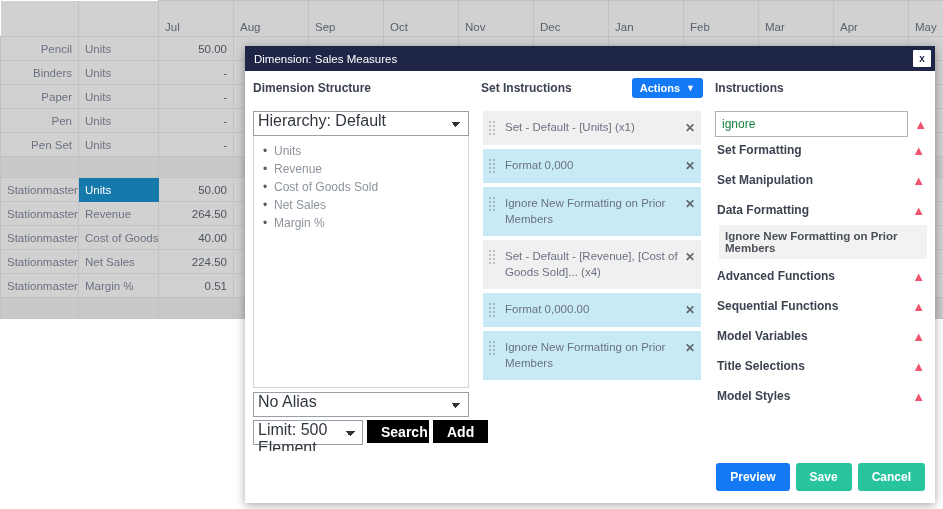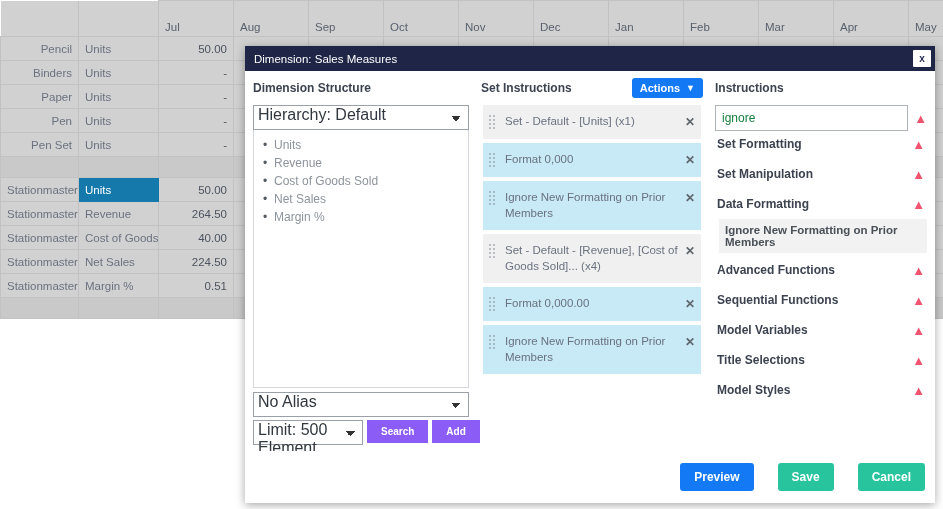--- a/index.html
+++ b/index.html
@@ -89,21 +89,21 @@
     min-height: 0;
   }
 
   .panel { display: flex; flex-direction: column; min-height: 0; }
   #panel-structure { width: 232px; padding: 8px 8px 6px 8px; }
   #panel-instructions-set { width: 230px; padding: 8px 4px 6px 4px; }
   #panel-instructions-lib { width: 228px; padding: 8px 8px 6px 8px; }
 
   .panel-head {
     font-size: 12px; font-weight: bold; color: #3c4350;
-    margin-bottom: 8px; height: 18px;
+    margin-bottom: 14px; height: 18px;
     display: flex; align-items: center;
   }
   .panel-head .ttl { flex: 1; }
 
   #actions-btn {
     background: #1479f5; color: #fff;
     font-size: 11px; font-weight: bold;
     padding: 4px 8px; border-radius: 3px;
     display: inline-flex; align-items: center; gap: 6px;
     cursor: pointer;
@@ -146,22 +146,22 @@
   }
   .tree-item:before {
     content: "\2022";
     position: absolute; left: 5px; top: 2px;
     color: #555b63; font-size: 12px;
   }
   #alias-select { margin-top: 4px; }
   #struct-controls { display: flex; gap: 4px; margin-top: 3px; }
   #limit-select { width: 110px; flex: none; }
   .green-btn {
-    background: #8b5cf6; color: #ffffff;
-    font-size: 10px; font-weight: bold;
+    background: #000000; color: #ffffff;
+    font-size: 14px; font-weight: bold;
     border: none; height: 23px;
     padding: 0 14px; cursor: pointer;
     font-family: "Liberation Sans", sans-serif;
   }
   #search-btn { width: 62px; }
   #add-btn { width: 62px; }
 
   
   #set-list {
     flex: 1; overflow: auto; min-height: 0;
@@ -222,21 +222,21 @@
     background: #f2f2f2;
     font-size: 11.5px; font-weight: bold; color: #4a5058;
     padding: 5px 6px; margin: 2px 0 4px 4px;
     cursor: pointer;
   }
 
   
   #modal-footer {
     flex: none; height: 52px;
     display: flex; align-items: center; justify-content: flex-end;
-    gap: 24px; padding: 0 10px;
+    gap: 6px; padding: 0 10px;
     background: #ffffff;
   }
   .footer-btn {
     border: none; color: #fff;
     font-size: 12px; font-weight: bold;
     height: 28px; padding: 0 14px;
     border-radius: 3px; cursor: pointer;
     font-family: "Liberation Sans", sans-serif;
   }
   #preview-btn { background: #1479f5; }

